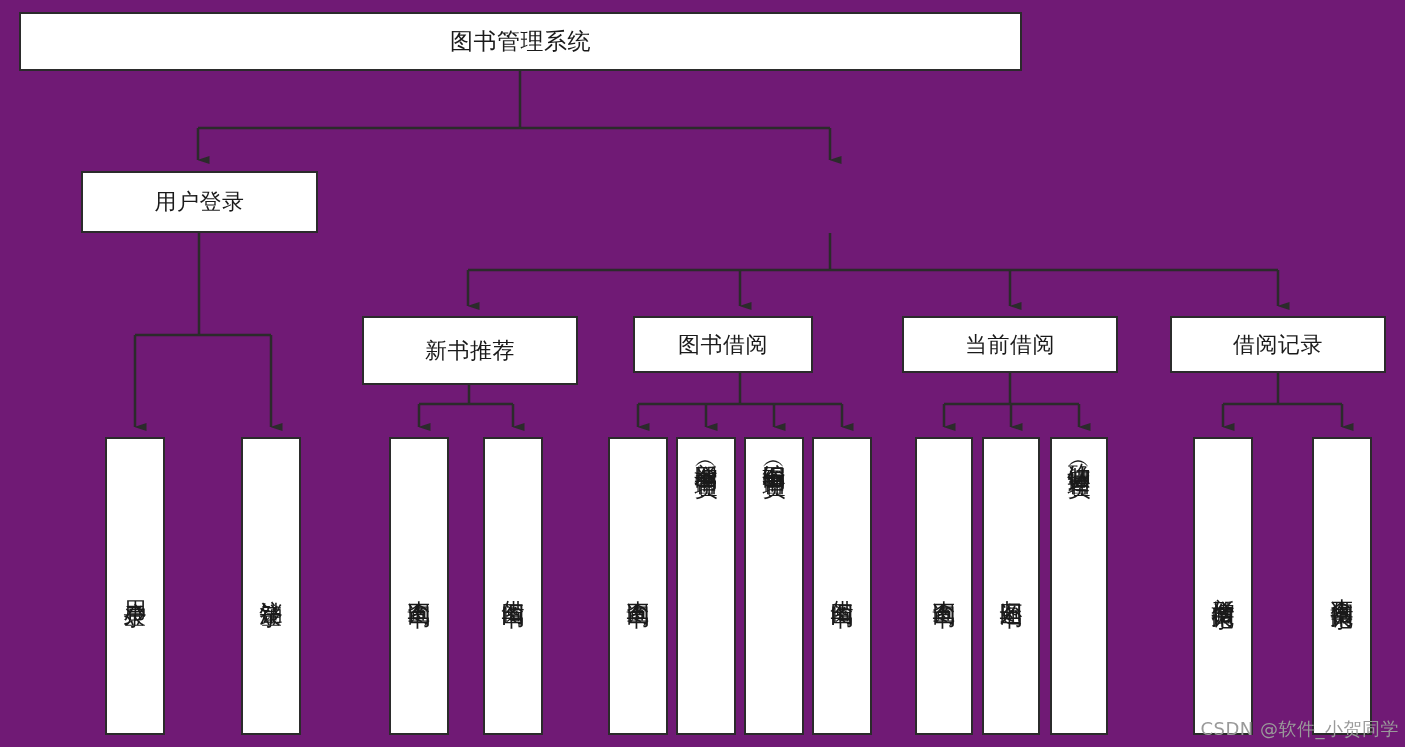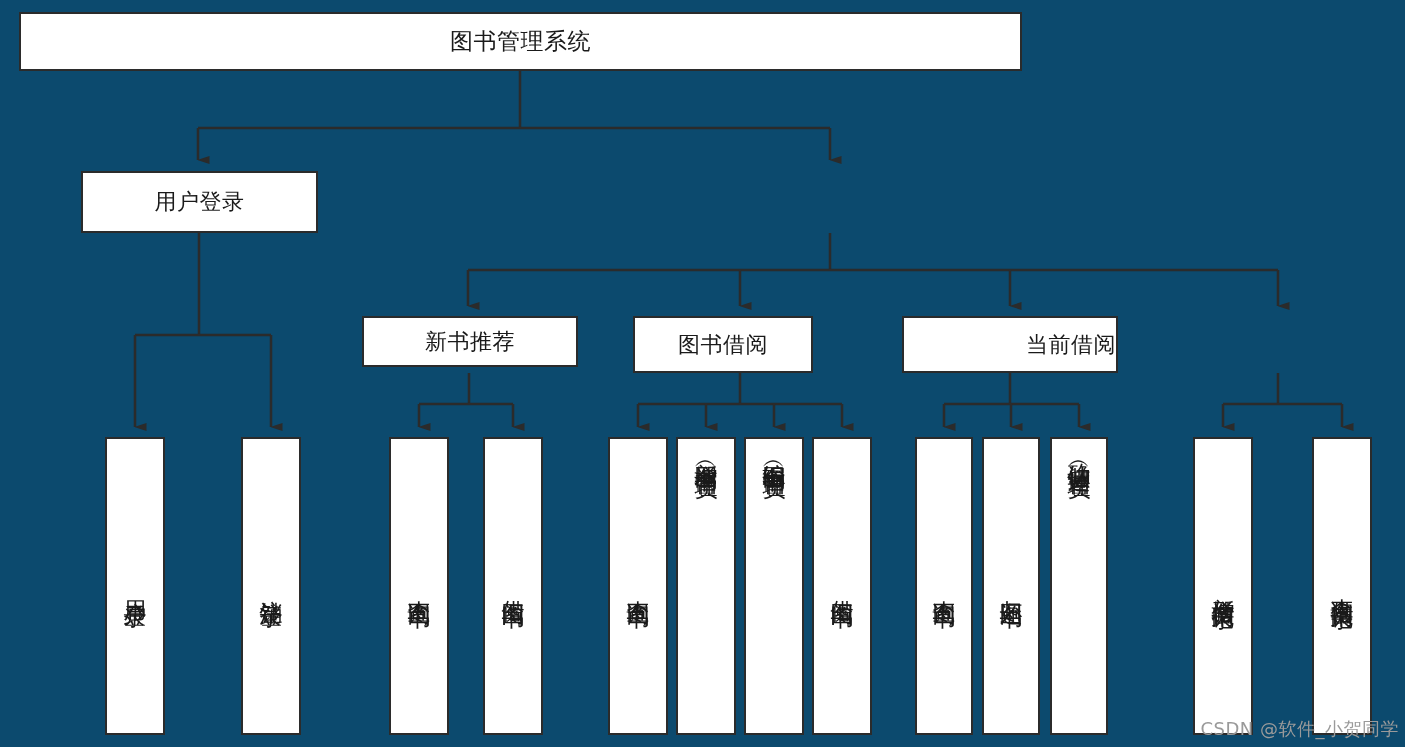--- a/index.html
+++ b/index.html
@@ -8,21 +8,21 @@
     padding: 0;
     background: #ffffff;
   }
   body {
     font-family: "DejaVu Sans", "Liberation Sans", sans-serif;
   }
   #canvas {
     position: relative;
     width: 1405px;
     height: 747px;
-    background: #0c4a6e;
+    background: #701a75;
     overflow: hidden;
   }
   #edges {
     position: absolute;
     left: 0;
     top: 0;
     width: 1405px;
     height: 747px;
     pointer-events: none;
   }
@@ -136,32 +136,35 @@
 
   <div class="node h root" style="left:19px; top:12px; width:1003px; height:59px;">
     <span class="lbl">图书管理系统</span>
   </div>
 
   <div class="node h" style="left:81px; top:171px; width:237px; height:62px;">
     <span class="lbl">用户登录</span>
   </div>
 
 
-  <div class="node h" style="left:362px; top:316px; width:216px; height:51px;justify-content:center;">
+  <div class="node h" style="left:362px; top:316px; width:216px; height:69px;justify-content:center;">
     <span class="lbl">新书推荐</span>
   </div>
 
   <div class="node h" style="left:633px; top:316px; width:180px; height:57px;">
     <span class="lbl">图书借阅</span>
   </div>
 
-  <div class="node h" style="left:902px; top:316px; width:216px; height:57px;justify-content:flex-end;">
+  <div class="node h" style="left:902px; top:316px; width:216px; height:57px;">
     <span class="lbl">当前借阅</span>
   </div>
 
+  <div class="node h" style="left:1170px; top:316px; width:216px; height:57px;">
+    <span class="lbl">借阅记录</span>
+  </div>
 
   <div class="node v mid" style="left:105px; top:437px; width:60px; height:298px;">
     <span class="lbl">用户登录</span>
   </div>
 
   <div class="node v mid" style="left:241px; top:437px; width:60px; height:298px;">
     <span class="lbl">注销登录</span>
   </div>
 
   <div class="node v mid" style="left:389px; top:437px; width:60px; height:298px;">

